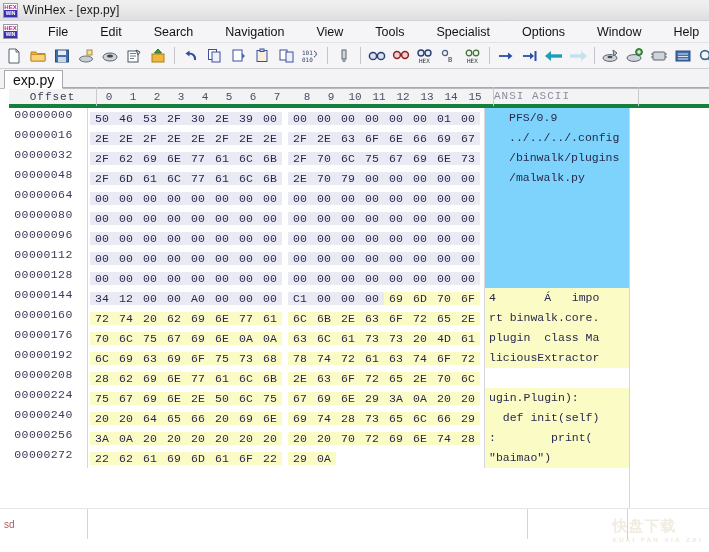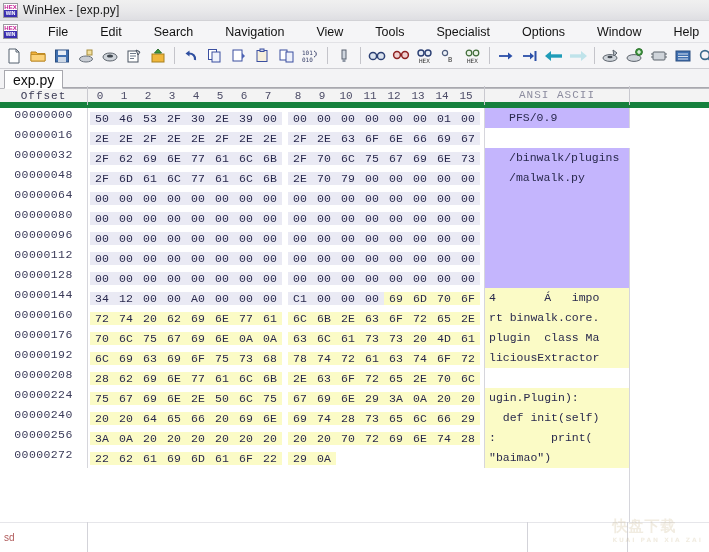--- a/index.html
+++ b/index.html
@@ -119,44 +119,45 @@
   
   .hexview {
     position: relative;
     height: 432px;
     background: #ffffff;
     font-family: "Liberation Mono", "DejaVu Sans Mono", monospace;
   }
   .col-head {
     height: 19px;
     background: #f3f3f3;
-    border-bottom: 6px solid #15803d;
+    border-bottom: 4px solid #15803d;
     display: flex; align-items: center;
     font-size: 11px;
     color: #555566;
+    margin-left: 9px;
   }
   .ch-offset {
     width: 87px; text-align: center;
     color: #3b3b55; letter-spacing: 1px;
     font-size: 11px;
   }
   .ch-bytes {
     width: 397px;
     display: flex;
     border-left: 1px solid #c9c9cf;
     height: 19px; align-items: center;
   }
   .ch-bytes span {
     width: 24px; text-align: center; color: #4b4b66; font-size: 11px;
   }
   .ch-bytes span.gapcol { margin-left: 6px; }
   .ch-ascii {
     width: 145px;
     border-left: 1px solid #c9c9cf;
-    text-align: center;
+    text-align: left;
     color: #8b8b9e; font-size: 11px; letter-spacing: 1px;
     height: 19px; line-height: 19px;
   }
   .ch-tail { flex: 1; border-left: 1px solid #c9c9cf; height: 19px; }
 
   .hexbody { position: relative; }
   .hrow { display: flex; height: 20px; align-items: flex-start; }
   .off {
     width: 87px; text-align: center;
     font-size: 11.5px; color: #3a3a58; letter-spacing: .4px;
@@ -179,30 +180,30 @@
     white-space: pre;
     overflow: hidden;
   }
   .tail { flex: 1; height: 20px; border-left: 1px solid #d6d6dc; }
 
   
   .hl-blue  { background: #eaeaf4; }
   .hl-yellow{ background: #fbfbc6; }
   .hl-none  { background: #ffffff; }
 
-  .asciicell.hl-blue  { background: #c4b5fd; padding-left: 24px; }
+  .asciicell.hl-blue  { background: #7dd3fc; padding-left: 24px; }
   .asciicell.hl-yellow{ background: #fbfbc6; }
 
   
   .statusbar {
     position: absolute; left: 0; bottom: 0;
-    width: 709px; height: 30px;
+    width: 709px; height: 44px;
     background: #ffffff;
     border-top: 1px solid #e6e6ea;
-    display: flex; align-items: flex-end;
+    display: flex; align-items: flex-start;
     font-size: 10px;
     color: #b05a5a;
   }
   .sb-seg1 { width: 88px; padding-left: 4px; border-right: 1px solid #d3d3d9; height: 30px; display:flex; align-items:center;}
   .sb-seg2 { width: 440px; border-right: 1px solid #d3d3d9; height: 30px; }
   .sb-seg3 { width: 100px; border-right: 1px solid #d3d3d9; height: 30px; }
   .sb-seg4 { flex: 1; height: 30px; }
 
   .watermark {
     position: absolute;
@@ -516,20 +517,21 @@
             <span class="hl-blue">2E</span>
             <span class="hl-blue gapcol">2F</span>
             <span class="hl-blue">2E</span>
             <span class="hl-blue">63</span>
             <span class="hl-blue">6F</span>
             <span class="hl-blue">6E</span>
             <span class="hl-blue">66</span>
             <span class="hl-blue">69</span>
             <span class="hl-blue">67</span>
           </div>
+          <div class="ascii asciicell hl-blue">../../../.config</div>
           <div class="tail"></div>
         </div>
         <div class="hrow">
           <div class="off">00000032</div>
           <div class="bytes">
             <span class="hl-blue">2F</span>
             <span class="hl-blue">62</span>
             <span class="hl-blue">69</span>
             <span class="hl-blue">6E</span>
             <span class="hl-blue">77</span>

